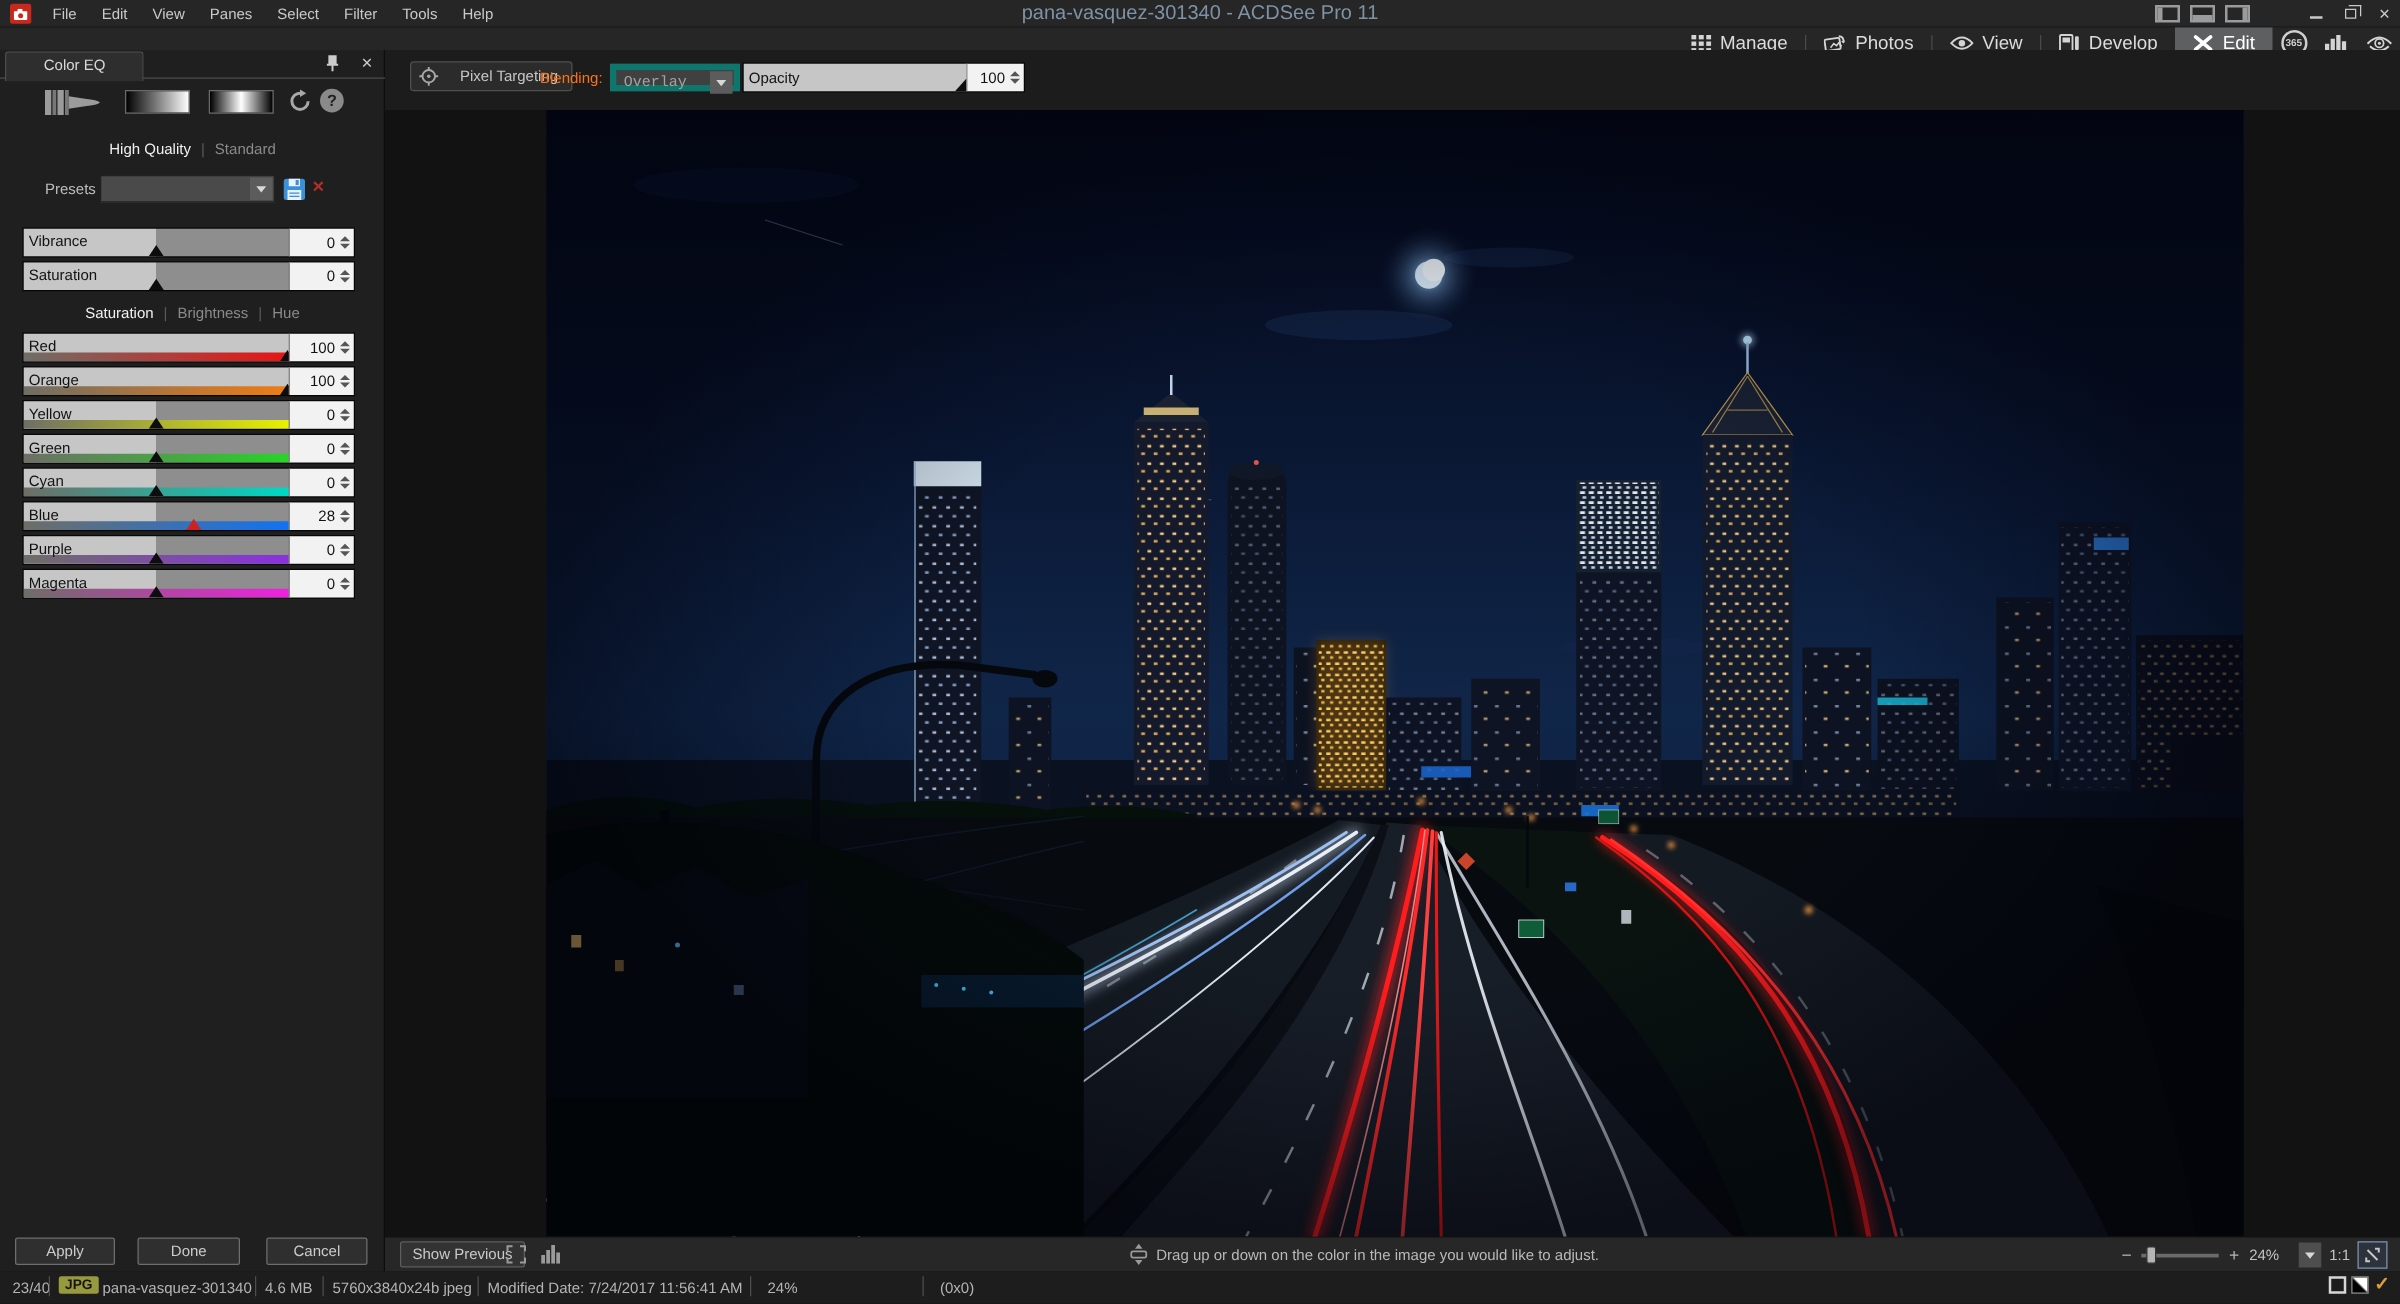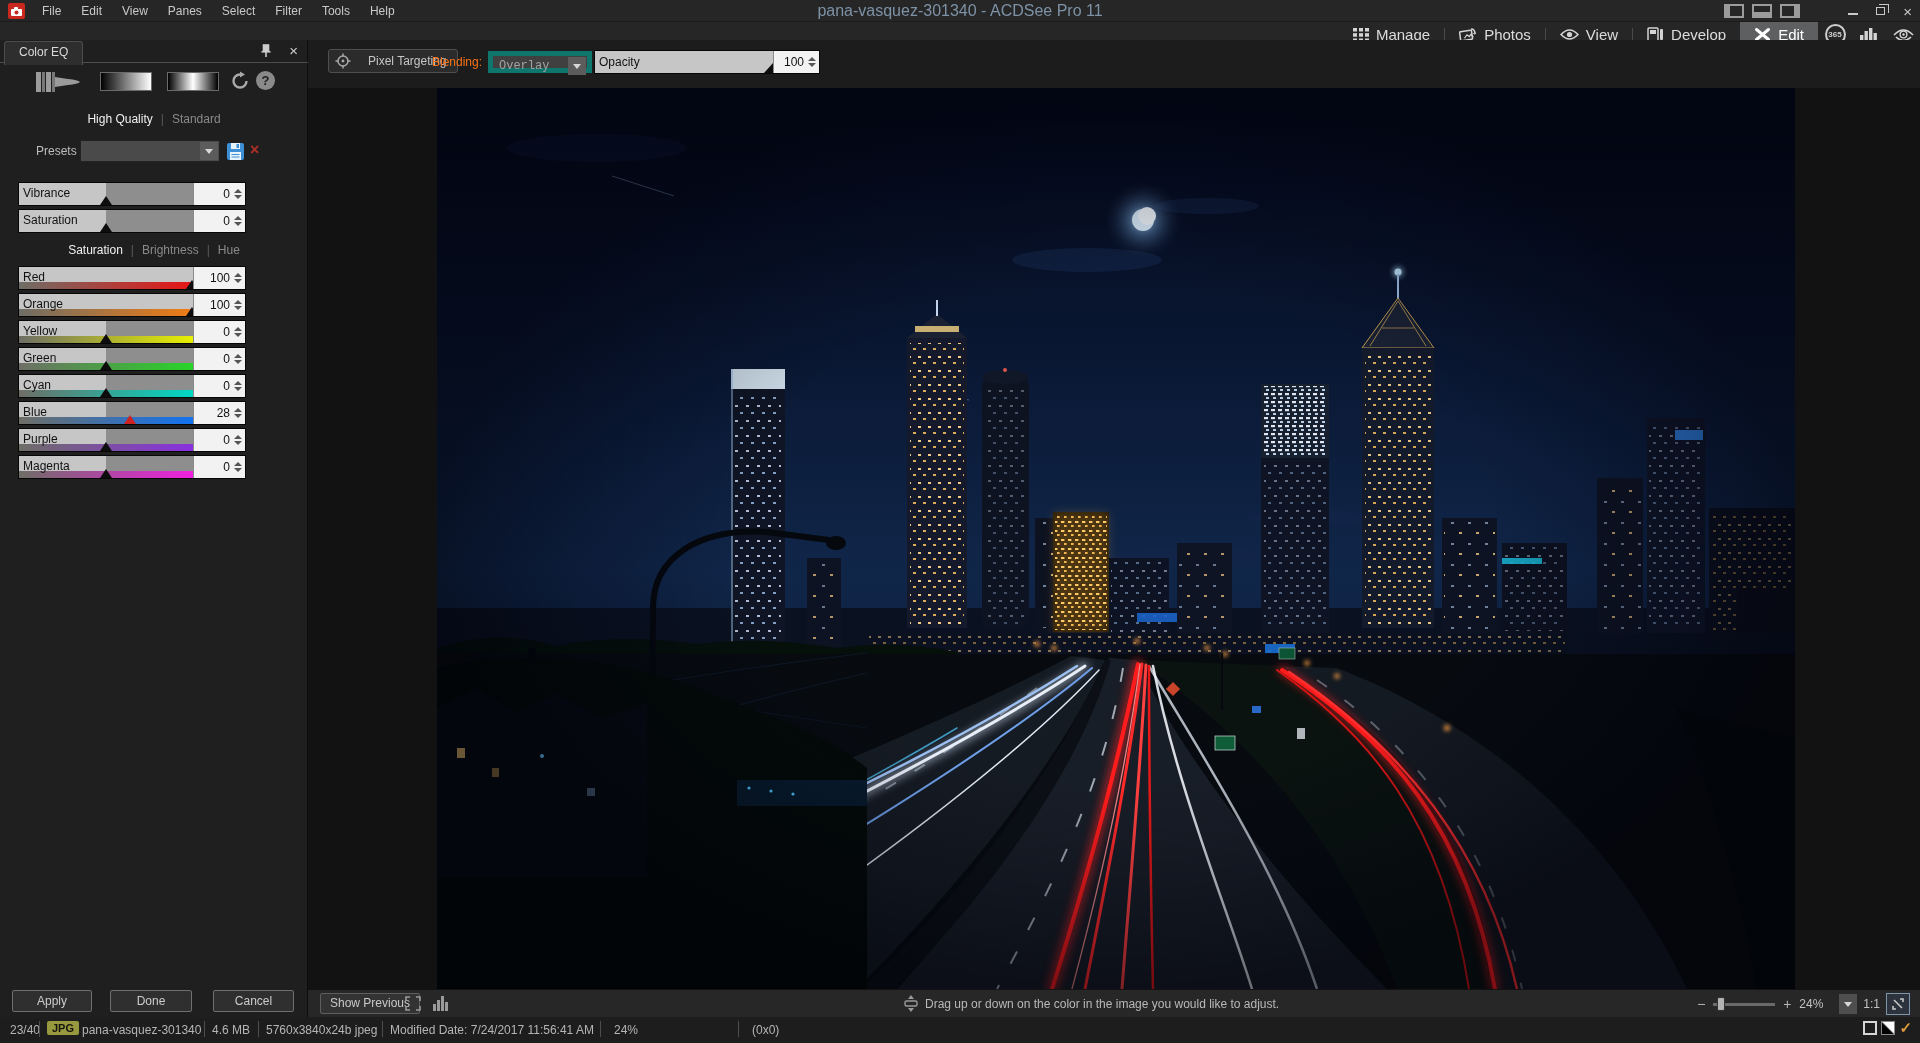--- a/index.html
+++ b/index.html
@@ -36,21 +36,21 @@
   .mode-sep { width:1px; height:14px; background:#4a4a4a; }
   .mini-icon { display:block; }
   .icon-btn { display:flex; align-items:center; justify-content:center; width:34px; height:26px; }
   #icon-365 { width:21px; height:21px; border:2px solid #cfcfcf; border-radius:50%;
               color:#cfcfcf; font-size:8px; font-weight:bold; display:flex; align-items:center; justify-content:center; }
 
   
   #sidebar { position:absolute; left:0; top:40px; width:308px; height:977px; background:#1f1f1f;
              border-right:1px solid #0d0d0d; }
   #panel-tabrow { position:absolute; left:0; top:0; width:308px; height:23px; border-bottom:1px solid #4c4c4c; }
-  #panel-tab { position:absolute; left:4px; top:1px; height:24px; padding:0 14px; background:#2e2e2e;
+  #panel-tab { position:absolute; left:4px; top:1px; height:24px; padding:0 30px; background:#2e2e2e;
                border:1px solid #4c4c4c; border-bottom:none; border-radius:3px 3px 0 0;
                color:#dadada; font-size:12px; line-height:21px; }
   #panel-pin { position:absolute; right:36px; top:4px; }
   #panel-close { position:absolute; right:10px; top:2px; color:#cccccc; font-size:15px; }
 
   #panel-icons { position:absolute; left:0; top:28px; width:308px; height:34px; }
   .grad-swatch { position:absolute; top:4px; width:52px; height:19px; border:1px solid #6a6a6a; }
   #grad-linear { left:100px; background:linear-gradient(90deg,#000,#fff); }
   #grad-center { left:167px; background:linear-gradient(90deg,#000,#fff 50%,#000); }
   #help-icon { position:absolute; left:256px; top:3px; width:19px; height:19px; border-radius:50%;
@@ -70,21 +70,21 @@
   .dd-arrow { width:0; height:0; border-left:4px solid transparent; border-right:4px solid transparent;
               border-top:5px solid #d8d8d8; }
   #preset-save { position:absolute; left:226px; top:2px; }
   #preset-delete { position:absolute; left:250px; top:1px; color:#b03028; font-size:16px; font-weight:bold; }
 
   #mode-tabs { position:absolute; left:0; top:203px; width:308px; text-align:center; font-size:12px; }
   #mode-tabs .active-tab { color:#f0f0f0; }
   #mode-tabs .inactive-tab { color:#8a8a8a; }
 
   
-  .slider-row { position:absolute; left:18px; width:228px; height:24px; border:1px solid #060606; display:flex; }
+  .slider-row { position:absolute; left:18px; width:266px; height:24px; border:1px solid #060606; display:flex; }
   .slider-track { position:relative; flex:1; overflow:hidden; }
   .slider-label { position:absolute; left:4px; top:3px; font-size:12px; color:#121212; z-index:3; }
   .slider-strip { position:absolute; left:0; bottom:0; width:100%; height:7px; z-index:1; }
   .slider-thumb { position:absolute; bottom:0; width:0; height:0; z-index:4;
                   border-left:6px solid transparent; border-right:6px solid transparent;
                   border-bottom:9px solid #0d0d0d; transform:translateX(-6px); }
   .slider-thumb.active { border-bottom-color:#cc2222; }
   .slider-value { width:52px; background:#f2f2f2; border-left:1px solid #8a8a8a; display:flex;
                   align-items:center; justify-content:flex-end; padding-right:3px; gap:4px;
                   font-size:12px; color:#111; }

